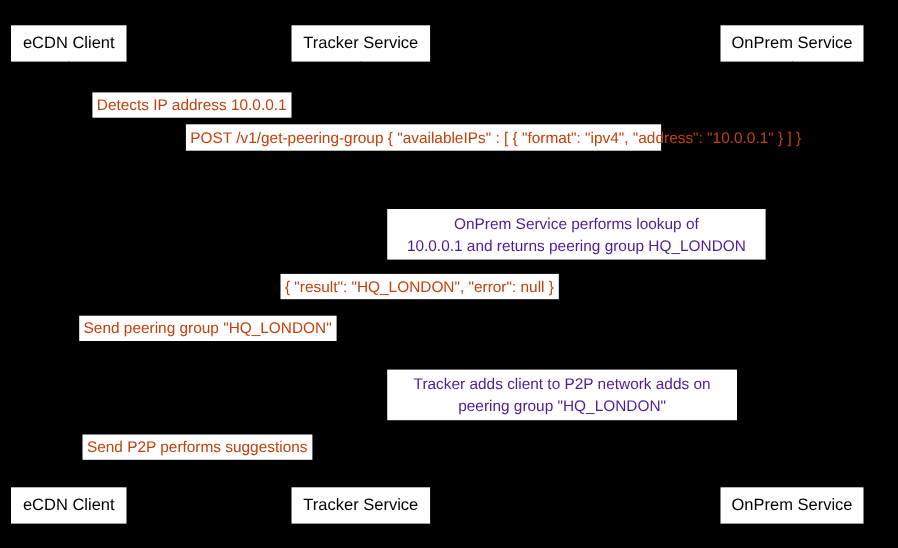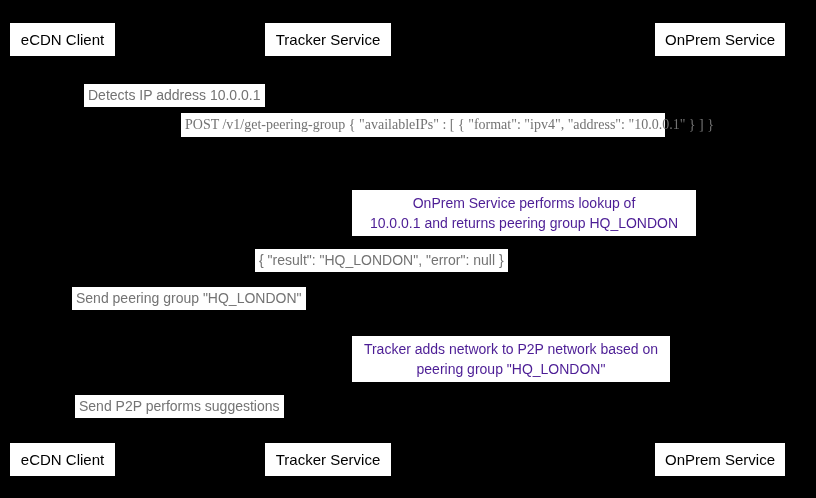--- a/index.html
+++ b/index.html
@@ -28,21 +28,21 @@
     box-sizing: border-box;
   }
   .lifeline {
     position: absolute;
     width: 1px;
     background: #000000;
   }
   .msg-label {
     position: absolute;
     background: #ffffff;
-    color: #737373;
+    color: #c2410c;
     font-size: 14px;
     line-height: 19px;
     text-align: center;
     white-space: nowrap;
     box-sizing: border-box;
     padding: 2px 4px;
   }
   .msg-label.two-line {
     line-height: 20px;
   }
@@ -73,33 +73,33 @@
   <div class="participant" style="left:655px; top:23px; width:130px; height:33px;">OnPrem Service</div>
 
   <div class="lifeline" style="left:62px; top:56px; height:387px;"></div>
   <div class="lifeline" style="left:328px; top:56px; height:387px;"></div>
   <div class="lifeline" style="left:720px; top:56px; height:387px;"></div>
 
   <div class="msg-line" style="left:62px; top:95px; width:230px;"></div>
   <div class="msg-label" style="left:84px; top:84px;">Detects IP address 10.0.0.1</div>
 
   <div class="msg-line" style="left:328px; top:133px; width:392px;"></div>
-  <div class="msg-label two-line" style="left:181px; top:113px; width:484px;font-family:Liberation Serif, serif;">POST /v1/get-peering-group
+  <div class="msg-label two-line" style="left:169px; top:113px; width:432px;">POST /v1/get-peering-group
 { "availableIPs" : [ { "format": "ipv4", "address": "10.0.0.1" } ] }</div>
 
   <div class="note" style="left:352px; top:190px; width:344px;">OnPrem Service performs lookup of
 10.0.0.1 and returns peering group HQ_LONDON</div>
 
   <div class="msg-line" style="left:328px; top:269px; width:392px;"></div>
   <div class="msg-label" style="left:255px; top:249px;">{ "result": "HQ_LONDON", "error": null }</div>
 
   <div class="msg-line" style="left:62px; top:307px; width:266px;"></div>
   <div class="msg-label" style="left:72px; top:287px;">Send peering group "HQ_LONDON"</div>
 
-  <div class="note" style="left:352px; top:336px; width:318px;">Tracker adds network to P2P network based on
+  <div class="note" style="left:352px; top:336px; width:318px;">Tracker adds client to P2P network adds on
 peering group "HQ_LONDON"</div>
 
   <div class="msg-line" style="left:62px; top:415px; width:266px;"></div>
   <div class="msg-label" style="left:75px; top:395px;">Send P2P performs suggestions</div>
 
   <div class="participant" style="left:10px; top:443px; width:105px; height:33px;">eCDN Client</div>
   <div class="participant" style="left:265px; top:443px; width:126px; height:33px;">Tracker Service</div>
   <div class="participant" style="left:655px; top:443px; width:130px; height:33px;">OnPrem Service</div>
 
 </div>

